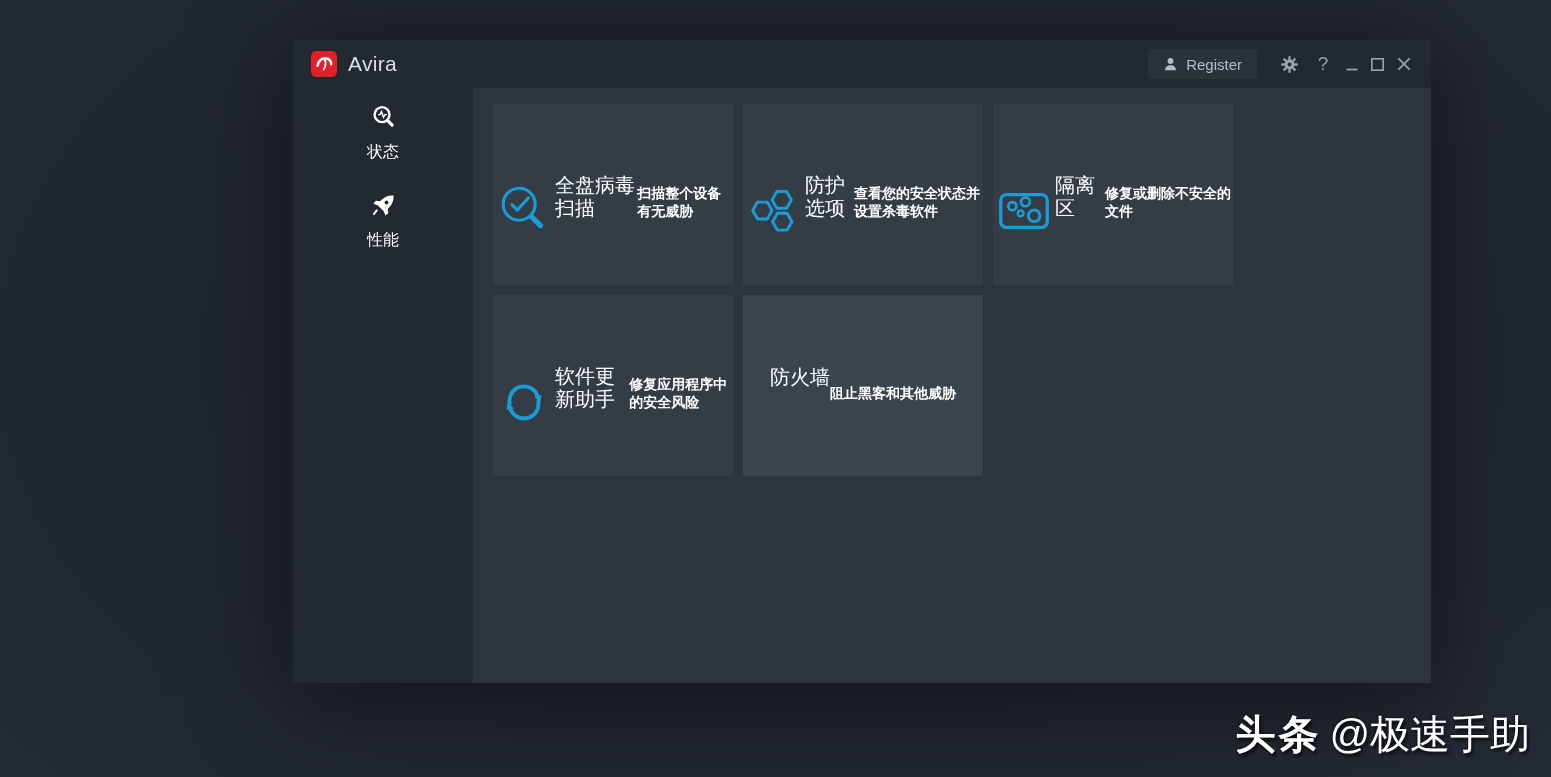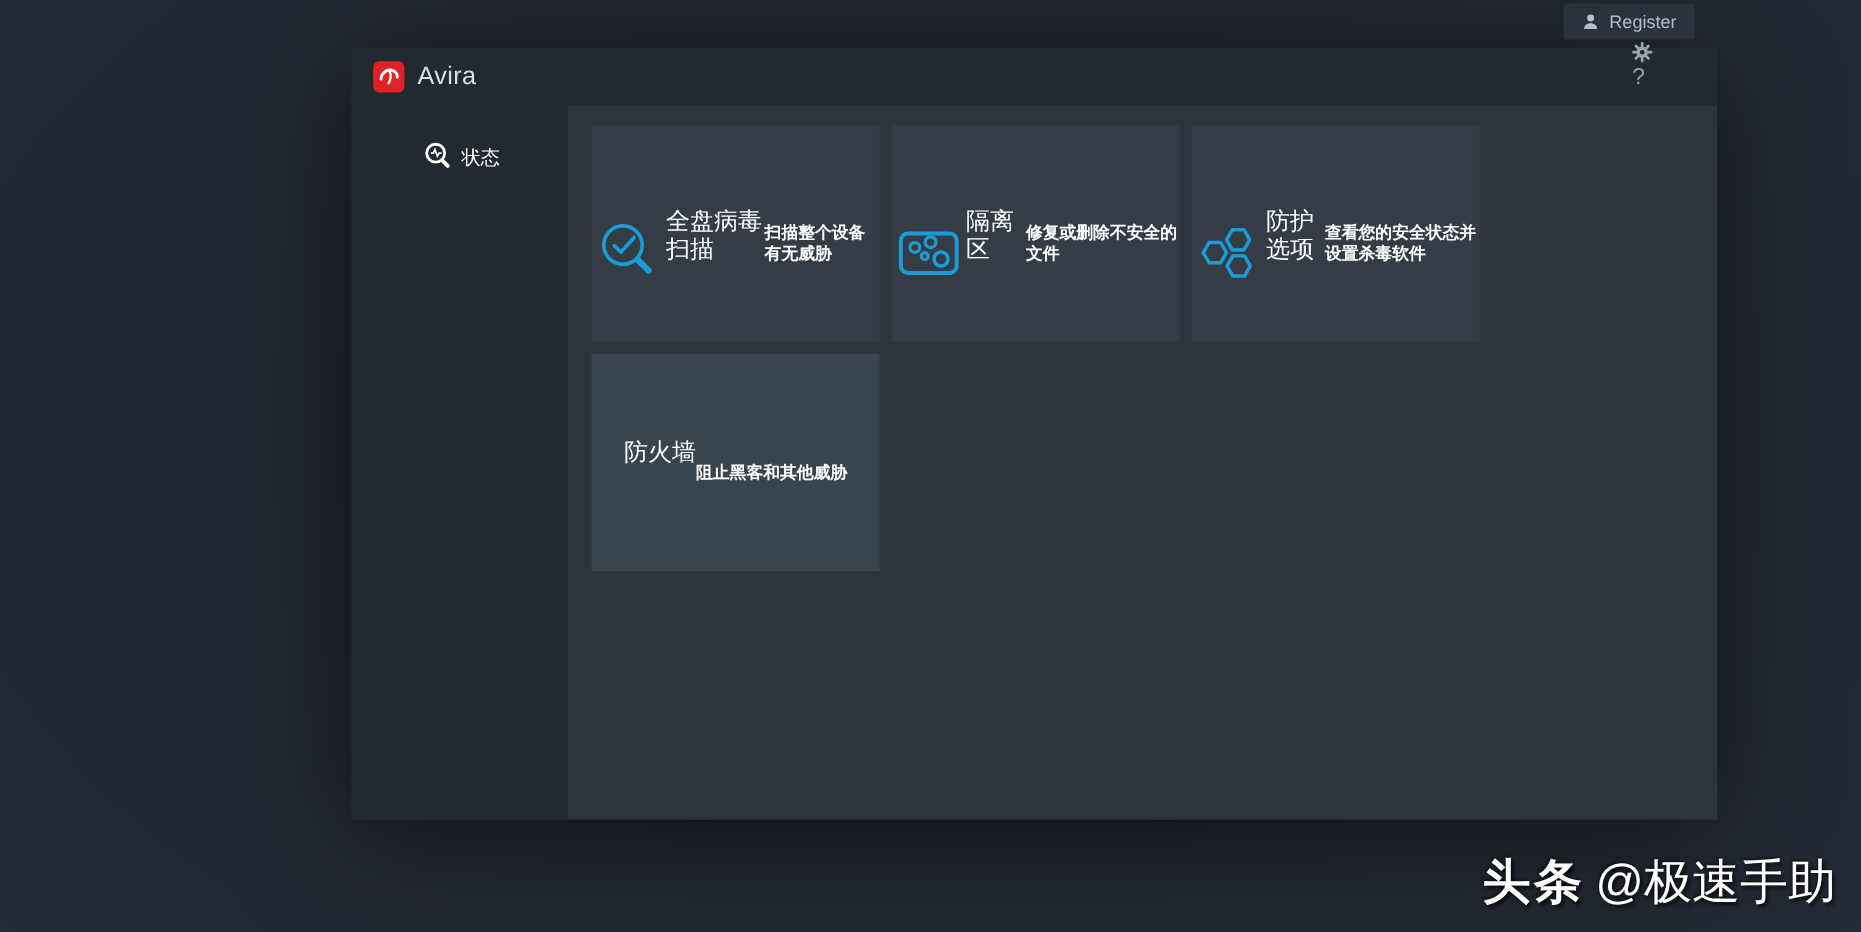--- a/index.html
+++ b/index.html
@@ -12,37 +12,37 @@
   
   .window{
     position:absolute;left:293px;top:40px;width:1138px;height:643px;
     display:flex;flex-direction:column;
     background:#232931;box-shadow:0 14px 90px rgba(0,0,0,.5);
   }
   .titlebar{height:48px;flex:0 0 48px;display:flex;align-items:center;justify-content:space-between;background:#232931;}
   .brand{display:flex;align-items:center;gap:11px;padding-left:18px;}
   .logo{width:26px;height:26px;border-radius:5px;background:#e02128;display:flex;align-items:center;justify-content:center;}
   .brand-name{font-size:21px;color:#d9dfe4;letter-spacing:.3px;}
-  .titlebar-right{display:flex;align-items:center;padding-right:19px;flex-direction:column;}
+  .titlebar-right{display:flex;padding-right:19px;}
   .register-btn{
     display:flex;align-items:center;gap:8px;height:30px;padding:0 15px;
     background:#2a323b;border:none;border-radius:2px;color:#b3bec8;font-size:15px;
     font-family:inherit;cursor:pointer;
   }
   .tb-icon{display:flex;align-items:center;justify-content:center;cursor:pointer;}
   .gear{margin-left:22px;}
   .help{margin-left:16px;font-size:19px;color:#9aa4ad;width:14px;text-align:center;}
   .minimize{margin-left:15px;}
   .maximize{margin-left:11px;}
   .close{margin-left:11px;}
   
   .win-body{flex:1;display:flex;min-height:0;}
   .sidebar{width:180px;flex:0 0 180px;background:#232931;}
   .side-item{
-    height:89px;display:flex;flex-direction:row;align-items:center;justify-content:center;
+    height:89px;display:flex;flex-direction:column;align-items:center;justify-content:center;
     gap:7px;color:#fff;position:relative;cursor:pointer;
   }
   .side-item.active{background:#2b323b;}
   .side-item.active::before{content:"";position:absolute;left:0;top:0;bottom:0;width:4px;background:#1f8ad2;}
   .side-label{font-size:16px;color:#fdfdfd;}
   .content{flex:1;background:#2d343c;padding:16px 0 0 20px;box-sizing:border-box;}
   .grid{display:grid;grid-template-columns:repeat(3,240px);gap:10px;}
   .tile{
     width:240px;height:181px;background:#343d46;
     display:flex;flex-direction:row;align-items:center;box-sizing:border-box;cursor:pointer;
@@ -134,64 +134,86 @@
               <circle cx="11.2" cy="10" r="6.4" stroke="#fff" stroke-width="2"></circle>
               <path d="M7.8 10 h1.7 l1.2-2.6 1.7 4.8 1.2-2.2 h1.8" stroke="#fff" stroke-width="1.2"></path>
               <path d="M16.4 15.6 l3.4 3.4" stroke="#fff" stroke-width="2.8" stroke-linecap="round"></path>
             </svg>
           </span>
           <span class="side-label">状态</span>
         </div>
 
 
 
+        <div class="side-item">
+          <span>
+            <svg width="27" height="27" viewBox="0 0 24 24" fill="none">
+              <path d="M20.9 3.1 c-3.8-.4-7.7 1-10.3 3.6 L9 8.3 l-3.9-.6 -2 2.7 3.7 1.4 5.4 5.4 1.4 3.7 2.7-2 -.6-3.9 1.6-1.6 C19.9 10.8 21.3 6.9 20.9 3.1 Z" fill="#fff"></path>
+              <circle cx="14.7" cy="9.3" r="1.7" fill="#232931"></circle>
+              <path d="M6 16.4 l-2.6 3.2" stroke="#fff" stroke-width="1.8" stroke-linecap="round"></path>
+            </svg>
+          </span>
+          <span class="side-label">性能</span>
+        </div>
 
       </div>
 
       <div class="content">
         <div class="grid">
 
           <div class="tile">
             <div class="tile-icon">
               <svg width="62" height="62" viewBox="0 0 64 64" fill="none">
                 <circle cx="27" cy="25" r="16.5" stroke="#1b9cd8" stroke-width="3.2"></circle>
                 <path d="M19.5 25.5 l5.6 5.6 11.4-12.6" stroke="#1b9cd8" stroke-width="3.2" stroke-linecap="round" stroke-linejoin="round"></path>
                 <path d="M39.5 37.5 L49 47" stroke="#1b9cd8" stroke-width="5.4" stroke-linecap="round"></path>
               </svg>
             </div>
             <div class="tile-title">全盘病毒扫描</div>
             <div class="tile-subtitle">扫描整个设备有无威胁</div>
+          </div>
+
+          <div class="tile">
+            <div class="tile-icon">
+              <svg width="62" height="62" viewBox="0 0 64 64" fill="none" stroke="#1b9cd8" stroke-width="3" stroke-linejoin="round">
+                <polygon points="30,31.5 25,40.2 15,40.2 10,31.5 15,22.8 25,22.8"></polygon>
+                <polygon points="50,20.5 45,29.2 35,29.2 30,20.5 35,11.8 45,11.8"></polygon>
+                <polygon points="50.5,43 45.5,51.7 35.5,51.7 30.5,43 35.5,34.3 45.5,34.3"></polygon>
+              </svg>
+            </div>
+            <div class="tile-title">防护选项</div>
+            <div class="tile-subtitle">查看您的安全状态并设置杀毒软件</div>
           </div>
 
           <div class="tile">
             <div class="tile-icon">
               <svg width="62" height="62" viewBox="0 0 64 64" fill="none" stroke="#1b9cd8">
                 <rect x="8" y="15" width="48" height="34" rx="6" stroke-width="3.4"></rect>
                 <circle cx="20" cy="27" r="4.2" stroke-width="2.8"></circle>
                 <circle cx="33.5" cy="22.5" r="4.6" stroke-width="2.8"></circle>
                 <circle cx="28.5" cy="34.5" r="3" stroke-width="2.6"></circle>
                 <circle cx="42.5" cy="37" r="6" stroke-width="3"></circle>
               </svg>
             </div>
             <div class="tile-title">隔离区</div>
             <div class="tile-subtitle">修复或删除不安全的文件</div>
           </div>
 
           <div class="tile">
             <div class="tile-icon">
-              <svg width="62" height="62" viewBox="0 0 64 64" fill="none" stroke="#1b9cd8" stroke-width="3" stroke-linejoin="round">
-                <polygon points="30,31.5 25,40.2 15,40.2 10,31.5 15,22.8 25,22.8"></polygon>
-                <polygon points="50,20.5 45,29.2 35,29.2 30,20.5 35,11.8 45,11.8"></polygon>
-                <polygon points="50.5,43 45.5,51.7 35.5,51.7 30.5,43 35.5,34.3 45.5,34.3"></polygon>
-              </svg>
-            </div>
-            <div class="tile-title">防护选项</div>
-            <div class="tile-subtitle">查看您的安全状态并设置杀毒软件</div>
-          </div>
-
+              <svg width="62" height="62" viewBox="0 0 64 64" fill="none">
+                <path d="M17.2 33.6 A 15 15 0 0 1 46.1 25.9" stroke="#1b9cd8" stroke-width="4" stroke-linecap="round"></path>
+                <polygon points="48.9,32.3 50.1,24.4 42.3,26.6" fill="#1b9cd8"></polygon>
+                <path d="M46.8 31.6 A 15 15 0 0 1 17.9 39.1" stroke="#1b9cd8" stroke-width="4" stroke-linecap="round"></path>
+                <polygon points="15.1,32.7 13.9,40.6 21.7,38.4" fill="#1b9cd8"></polygon>
+              </svg>
+            </div>
+            <div class="tile-title">软件更新助手</div>
+            <div class="tile-subtitle">修复应用程序中的安全风险</div>
+          </div>
 
           <div class="tile no-icon">
             <div class="tile-title">防火墙</div>
             <div class="tile-subtitle">阻止黑客和其他威胁</div>
           </div>
 
         </div>
       </div>
     </div>
   </div>

